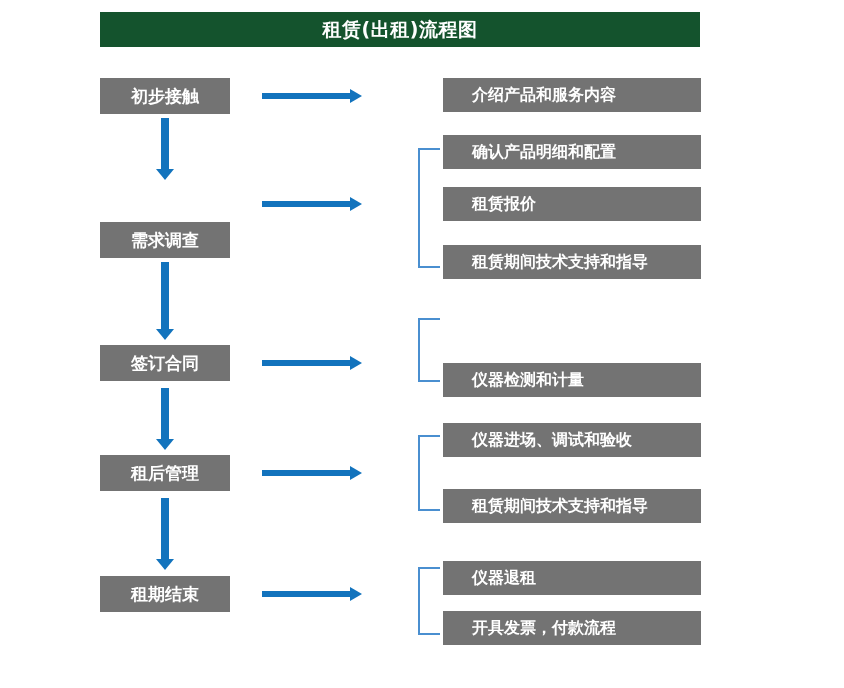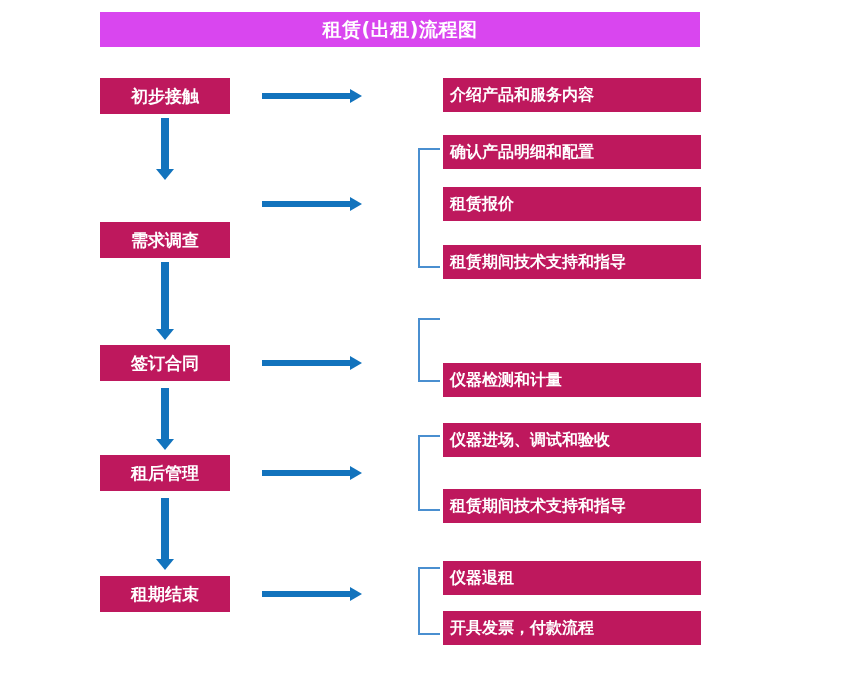--- a/index.html
+++ b/index.html
@@ -22,37 +22,37 @@
     height: 688px;
   }
 
   
   .title-banner {
     position: absolute;
     left: 100px;
     top: 12px;
     width: 600px;
     height: 35px;
-    background: #d946ef;
+    background: #14532d;
     display: flex;
     align-items: center;
     justify-content: center;
   }
   .title-banner .title-text {
     color: #ffffff;
     font-size: 19px;
     font-weight: bold;
     letter-spacing: 0.5px;
     line-height: 1;
   }
 
   
   .box {
     position: absolute;
-    background: #be185d;
+    background: #737373;
     display: flex;
     align-items: center;
     box-sizing: border-box;
   }
   .box .box-text {
     color: #ffffff;
     font-size: 17px;
     font-weight: bold;
     line-height: 1;
     white-space: nowrap;
@@ -65,21 +65,21 @@
   }
   .stage-box .box-text {
     font-size: 17px;
   }
 
   .detail-box {
     left: 443px;
     width: 258px;
     height: 34px;
     justify-content: flex-start;
-    padding-left: 7px;
+    padding-left: 29px;
   }
   .detail-box .box-text {
     font-size: 16px;
   }
 
   
   .v-arrow {
     position: absolute;
     width: 26px;
   }

